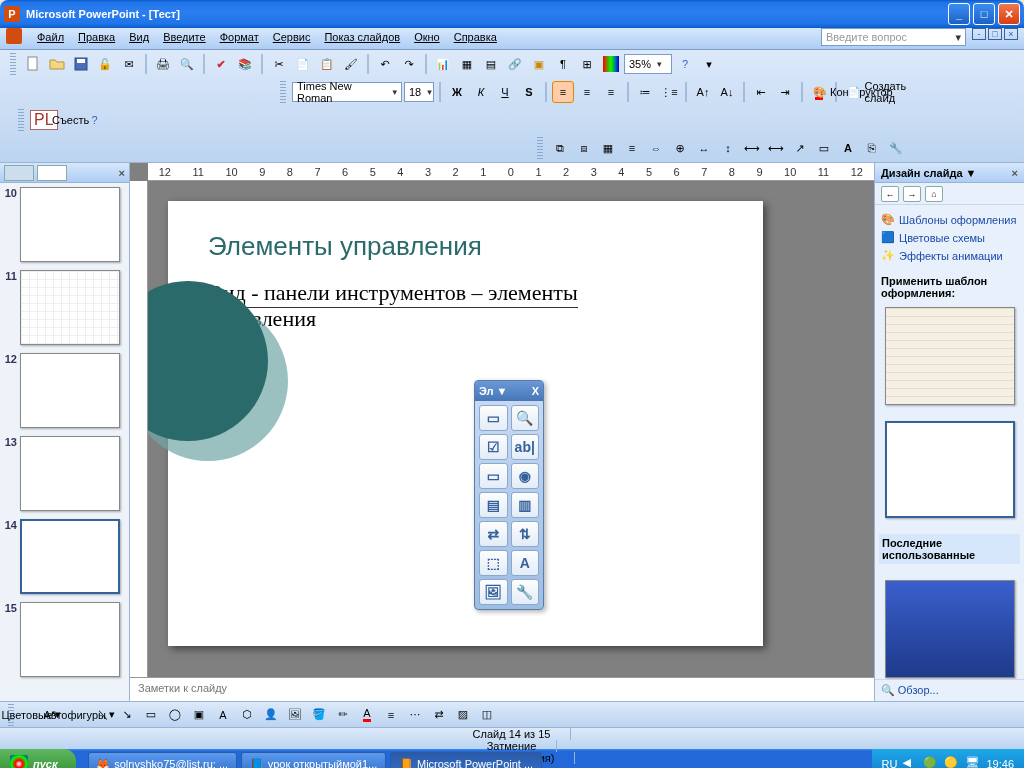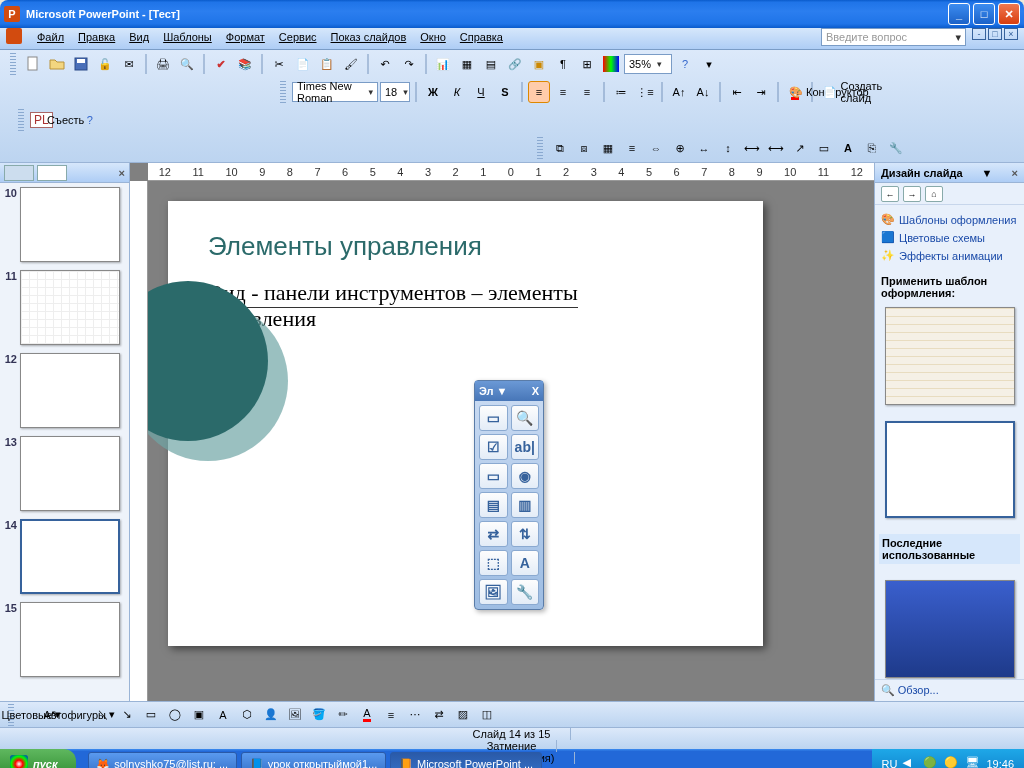--- a/index.html
+++ b/index.html
@@ -18,28 +18,28 @@
 .menubar .ask::after{content:"▾";margin-left:auto;color:#333;}
 .menubar .mdi{margin-left:6px;display:flex;gap:2px;}
 .menubar .mdi span{width:14px;height:12px;border:1px solid #36629c;color:#36629c;font-size:9px;text-align:center;line-height:10px;}
 .toolstrip{background:linear-gradient(#dce9fa,#bcd4f0);border-bottom:1px solid #9ab4d6;}
 .trow{display:flex;align-items:center;padding:2px 10px;min-height:28px;gap:2px;flex-wrap:nowrap;}
 .tb{width:22px;height:22px;border:1px solid transparent;border-radius:3px;display:flex;align-items:center;justify-content:center;cursor:default;flex:0 0 auto;}
 .tb svg{width:16px;height:16px;}
 .sep{width:2px;height:20px;background:rgba(120,150,190,0.5);margin:0 3px;}
 .fontsel{border:1px solid #7a9cc6;background:#fff;height:20px;padding:0 4px;display:flex;align-items:center;}
 .fontsel::after{content:"▾";margin-left:6px;color:#333;font-size:9px;}
-.fontname{width:86px;}.fontsize{width:30px;}
+.fontname{width:110px;}.fontsize{width:30px;}
 .zoomsel{width:48px;}
 .txtbtn{padding:0 6px;height:22px;display:flex;align-items:center;gap:3px;}
 .handle{width:6px;height:22px;background:repeating-linear-gradient(to bottom,#8aa9d0 0 1px,transparent 1px 3px);margin-right:4px;}
 .trow2{padding-left:280px;}
 .trow3{padding-left:18px;}
 .trow4{justify-content:center;padding-left:430px;}
-.prl{background:#fff;border:1px solid #a66;padding:0 3px;font-size:12px;color:#a33;}
+.prl{background:#fff;border:1px solid #a66;padding:0 3px;font-size:16px;color:#a33;}
 .body-area{display:flex;height:538px;background:#fff;}
 .thumbs{width:130px;background:#eef3fa;border-right:1px solid #9ab4d6;display:flex;flex-direction:column;}
 .thead{height:20px;background:linear-gradient(#d6e7fb,#aecdf5);display:flex;align-items:center;padding:0 4px;border-bottom:1px solid #9ab4d6;}
 .thead .tab{width:30px;height:16px;border:1px solid #8aa;background:#fff;margin-right:3px;}
 .thead .x{margin-left:auto;color:#555;font-weight:bold;}
 .tlist{flex:1;overflow:hidden;padding:4px;}
 .titem{display:flex;margin-bottom:8px;}
 .tn{width:16px;font-weight:bold;color:#335;text-align:right;padding-right:3px;}
 .tmb{width:100px;aspect-ratio:4/3;background:#fff;border:1px solid #888;box-shadow:1px 1px 2px rgba(0,0,0,0.3);}
 .tmb.sel{border:2px solid #36629c;}
@@ -56,21 +56,21 @@
 .slide h1{font-family:Arial;font-size:26px;color:#2b6a6a;font-weight:normal;margin-bottom:18px;}
 .slide .body{font-family:'Times New Roman',serif;font-size:22px;color:#000;border-bottom:1px solid #333;padding-bottom:2px;display:inline;}
 .slide .body2{font-family:'Times New Roman',serif;font-size:22px;}
 .float-tb{position:absolute;left:474px;top:380px;width:70px;background:linear-gradient(#cbdcf3,#9ebde3);border:1px solid #5a7ca8;border-radius:4px;box-shadow:2px 2px 5px rgba(0,0,0,0.3);}
 .float-tb .fh{height:20px;background:linear-gradient(to bottom,#6b99d6,#4776b8);color:#fff;font-weight:bold;display:flex;align-items:center;padding:0 4px;font-size:10px;}
 .float-tb .fh .fx{margin-left:auto;}
 .float-tb .fbody{display:grid;grid-template-columns:1fr 1fr;gap:3px;padding:4px;}
 .float-tb .fb{height:26px;background:linear-gradient(#fdfdfd,#e3ecf7);border:1px solid #8aa9d0;border-radius:3px;display:flex;align-items:center;justify-content:center;font-size:14px;font-weight:bold;color:#36629c;}
 .notes{height:24px;background:#fff;border-top:1px solid #999;padding:4px 8px;color:#777;}
 .task{width:150px;background:#e8f0fb;border-left:1px solid #9ab4d6;display:flex;flex-direction:column;}
-.task .thdr{height:20px;background:linear-gradient(#d6e7fb,#aecdf5);display:flex;align-items:center;padding:0 6px;font-weight:bold;border-bottom:1px solid #9ab4d6;gap:16px;}
+.task .thdr{height:20px;background:linear-gradient(#d6e7fb,#aecdf5);display:flex;align-items:center;padding:0 6px;font-weight:bold;border-bottom:1px solid #9ab4d6;}
 .task .thdr .tx{margin-left:auto;color:#555;}
 .task .nav{height:22px;display:flex;align-items:center;gap:4px;padding:0 6px;border-bottom:1px solid #c7d6eb;}
 .task .nav span{width:18px;height:16px;border:1px solid #8aa;border-radius:2px;text-align:center;font-size:9px;line-height:14px;background:#fff;}
 .task .lnks{padding:6px;}
 .task .lnk{display:flex;align-items:center;gap:4px;color:#1a4aa8;padding:2px 0;cursor:default;}
 .task .lnk .ic{width:14px;height:14px;}
 .task .sec{padding:4px 6px;font-weight:bold;}
 .task .tpls{flex:1;overflow:auto;padding:4px;display:flex;flex-direction:column;gap:16px;}
 .task .tpl{width:130px;aspect-ratio:4/3;background:#fff;border:1px solid #888;margin:0 auto;box-shadow:1px 1px 2px rgba(0,0,0,0.3);}
 .task .tpl.sel{border:2px solid #36629c;}
@@ -99,21 +99,21 @@
     <div class="winbtn max">□</div>
     <div class="winbtn close">✕</div>
   </div>
 </div>
 
 <div class="menubar">
   <div class="pp-sm"></div>
   <span class="m">Файл</span>
   <span class="m">Правка</span>
   <span class="m">Вид</span>
-  <span class="m">Шаблоны</span>
+  <span class="m">Введите</span>
   <span class="m">Формат</span>
   <span class="m">Сервис</span>
   <span class="m">Показ слайдов</span>
   <span class="m">Окно</span>
   <span class="m">Справка</span>
   <div class="ask">Введите вопрос</div>
   <div class="mdi">
     <span>-</span>
     <span>□</span>
     <span>×</span>
@@ -303,20 +303,21 @@
       <div class="canvas">
         <div class="slide">
           <div class="circ2"></div>
             <div class="circ"></div>
           <h1>Элементы управления</h1>
           <div><span class="body">Вид - панели инструментов – элементы</span></div>
           <div class="body2">управления</div>
         </div>
       </div>
     </div>
+    <div class="notes">Заметки к слайду</div>
   </div>
 
   <div class="task">
     <div class="thdr">
       <span>Дизайн слайда</span>
       <span style="margin-left:3px;">▼</span>
       <span class="tx">×</span>
     </div>
     <div class="nav">
       <span>←</span>

